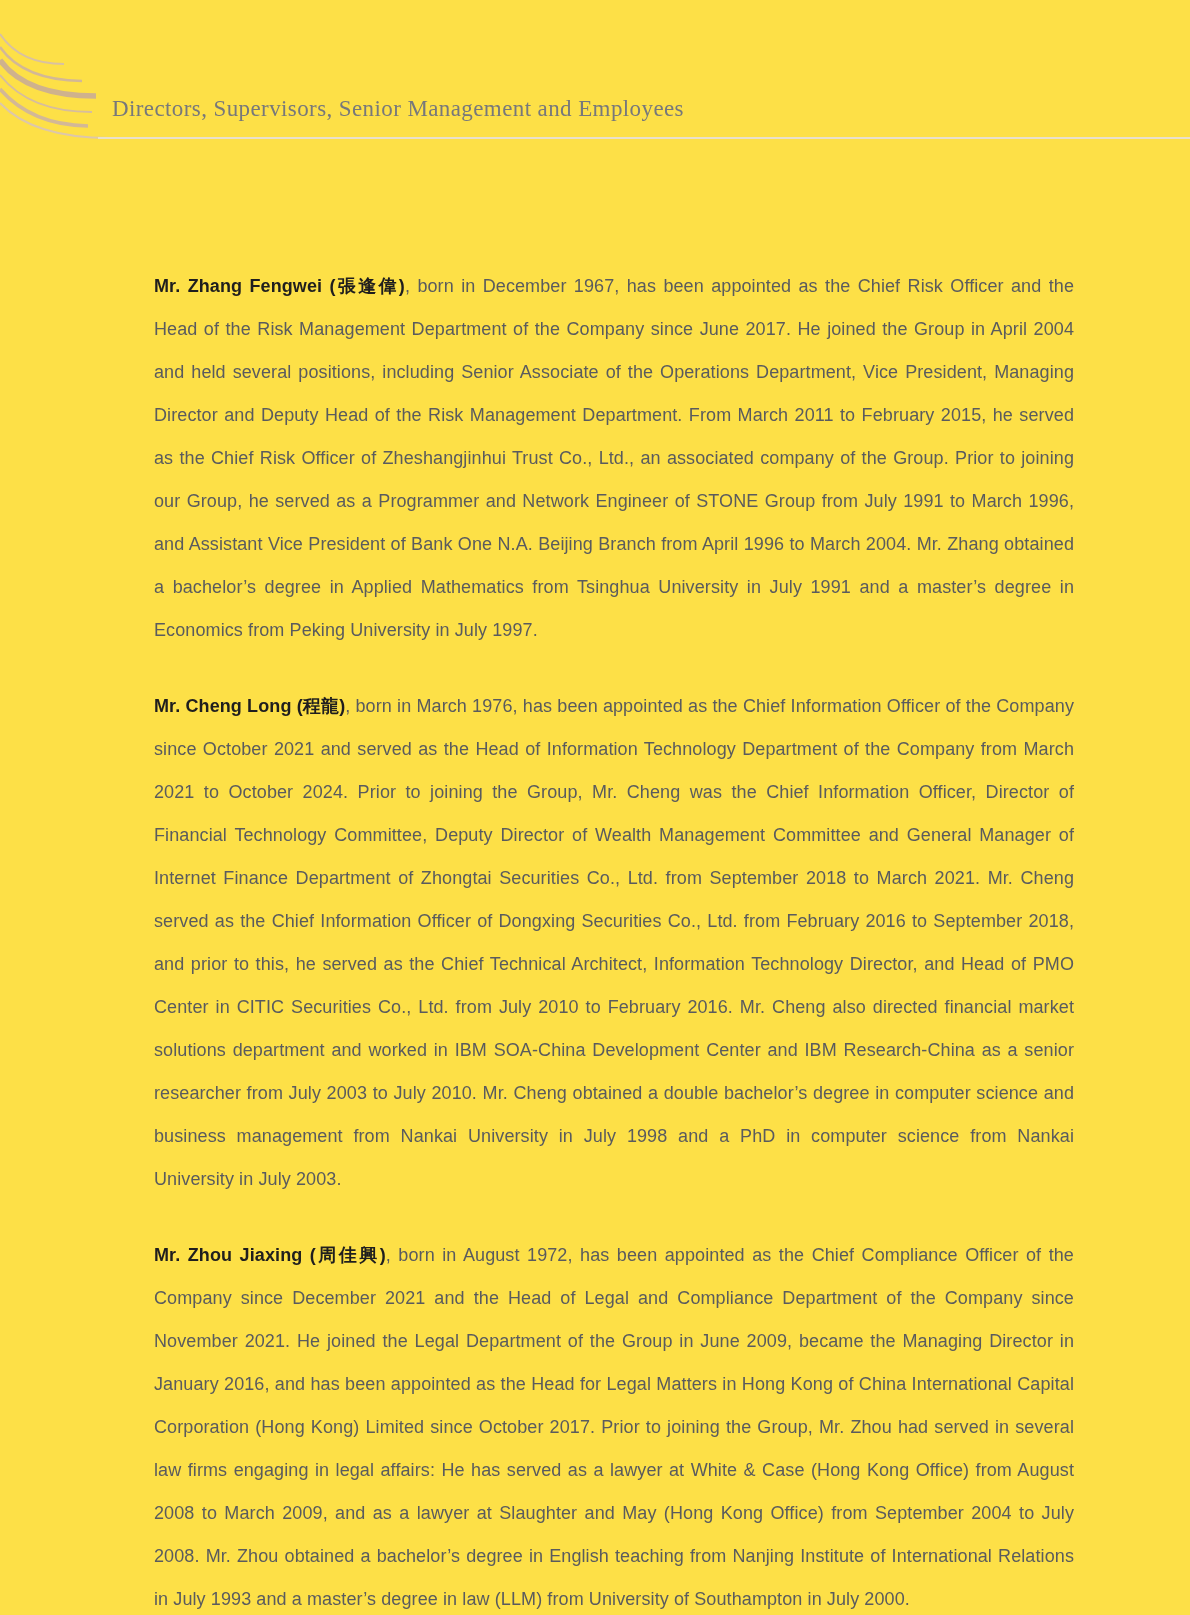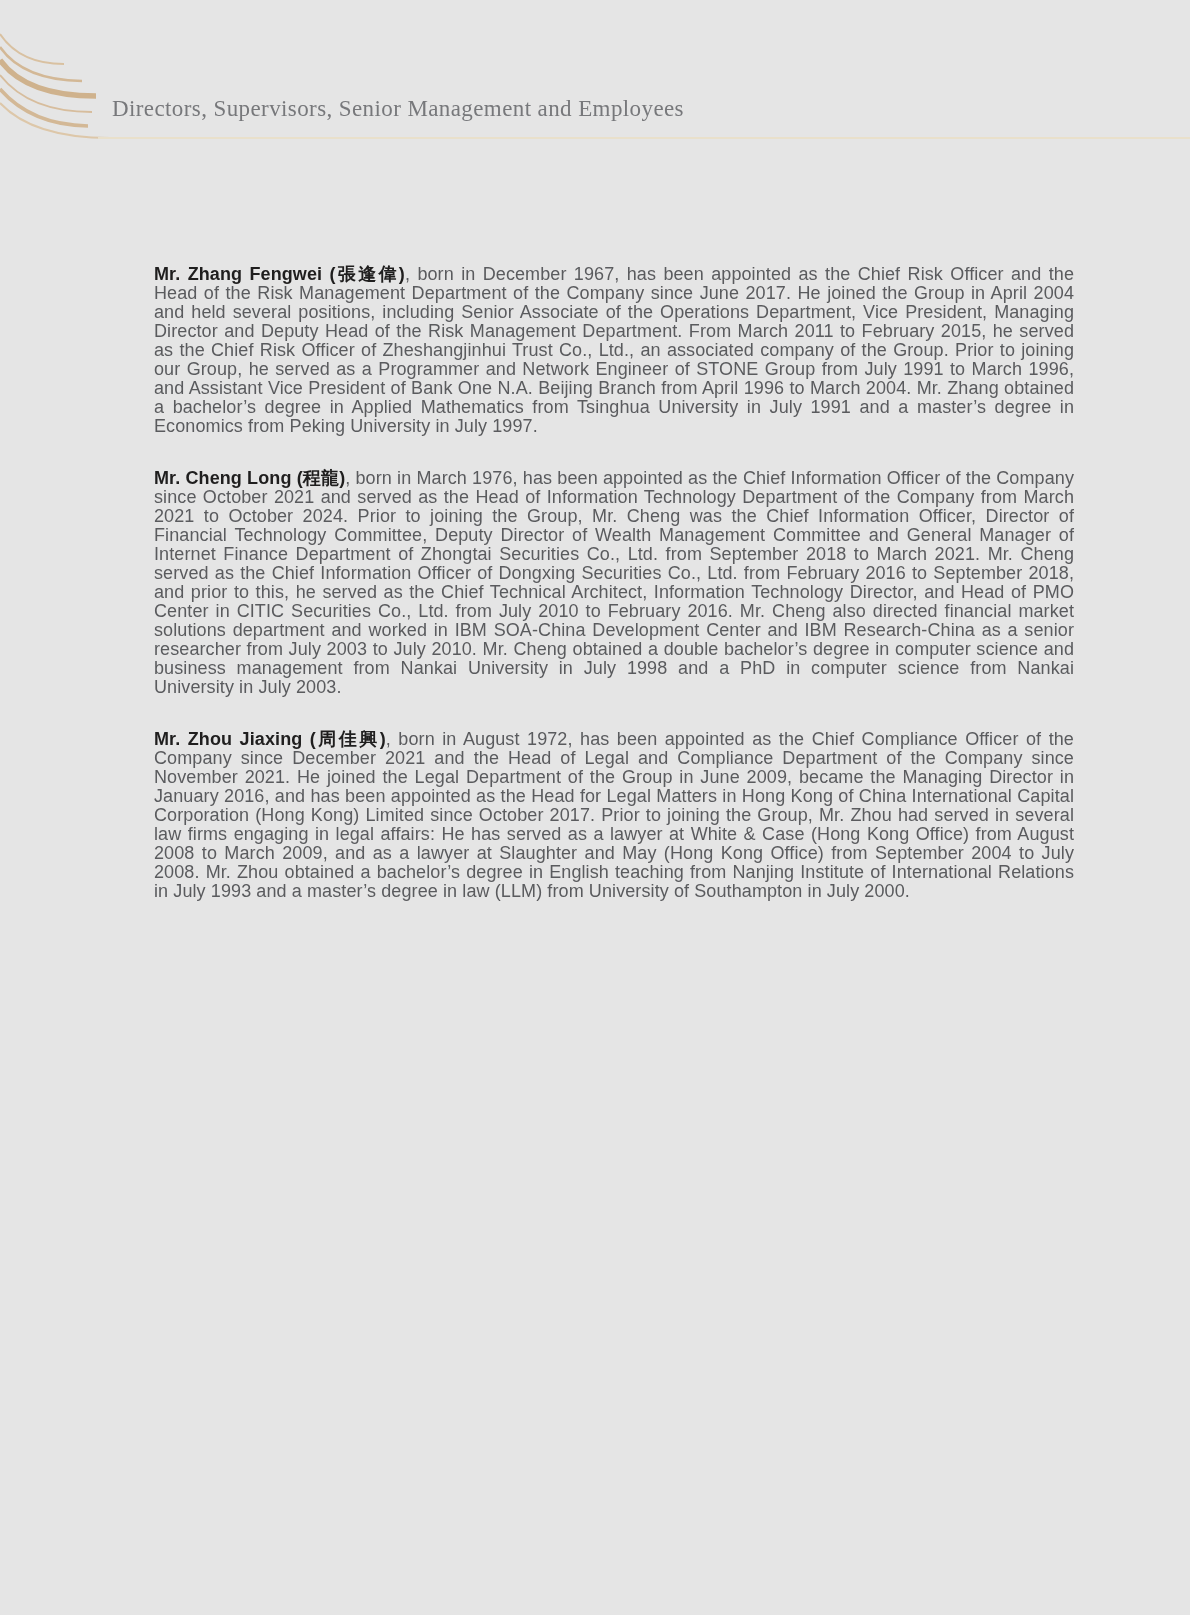--- a/index.html
+++ b/index.html
@@ -11,21 +11,21 @@
     width: 1190px;
     height: 1615px;
     position: relative;
     font-family: "Liberation Sans", "DejaVu Sans", sans-serif;
     overflow: hidden;
   }
   .page {
     position: relative;
     width: 1190px;
     height: 1615px;
-    background: #e5e5e5;
+    background: #fde047;
   }
 
   
   .swoosh {
     position: absolute;
     top: 0;
     left: 0;
     width: 130px;
     height: 150px;
   }
@@ -53,21 +53,21 @@
   
   .content {
     position: absolute;
     top: 265px;
     left: 154px;
     width: 920px;
   }
   .bio {
     margin: 0 0 33px 0;
     font-size: 18px;
-    line-height: 19px;
+    line-height: 43px;
     color: #5a5b5e;
     text-align: justify;
     text-justify: inter-word;
     letter-spacing: 0.1px;
   }
   .bio:last-child { margin-bottom: 16px; }
   .bio .person-name {
     font-weight: 700;
     color: #1f1e1e;
   }

